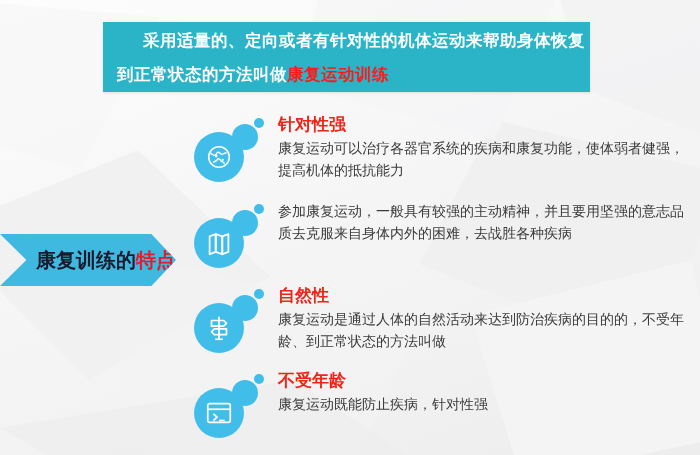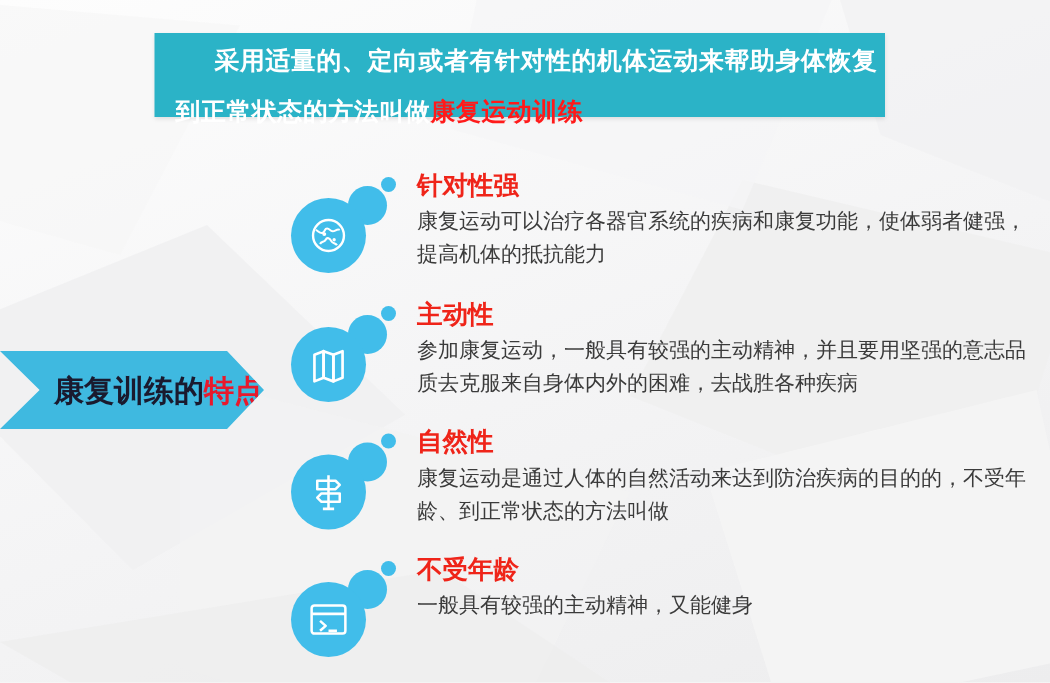--- a/index.html
+++ b/index.html
@@ -29,21 +29,21 @@
       clip-path:polygon(10% 0%,100% 15%,75% 100%,0% 70%);opacity:.7;}
   .f6{left:0px;top:380px;width:420px;height:120px;background:#ededee;
       clip-path:polygon(0% 40%,70% 0%,100% 70%,30% 100%);opacity:.8;}
   .f7{left:560px;top:0px;width:180px;height:150px;background:#f1f1f2;
       clip-path:polygon(0% 0%,100% 0%,100% 100%,15% 60%);opacity:.8;}
   .f8{left:-40px;top:0px;width:200px;height:170px;background:#f6f6f7;
       clip-path:polygon(0% 0%,100% 10%,60% 100%,0% 80%);opacity:.7;}
 
   
   #header{
-    position:absolute;left:103px;top:22px;width:487px;height:56px;
+    position:absolute;left:103px;top:22px;width:487px;height:70px;
     background:#2bb3c7;
     box-shadow:0 1px 3px rgba(0,0,0,.10);
   }
   #header .hline{
     color:#ffffff;font-weight:bold;font-size:16.5px;letter-spacing:.5px;
     line-height:34px;white-space:nowrap;
   }
   #header .l1{padding-left:40px;padding-top:2px;}
   #header .l2{padding-left:14px;}
   #header .hl-red{color:#ff1a1a;}
@@ -142,21 +142,20 @@
       <div class="bubble-mid"></div>
       <div class="bubble-main">
         <svg class="glyph" viewBox="0 0 32 32" fill="none" stroke="#ffffff" stroke-width="1.9" stroke-linejoin="round">
           <path d="M6 9l6.5-2.5v19L6 28V9z"></path>
           <path d="M12.5 6.5L19.5 9v19l-7-2.5v-19z"></path>
           <path d="M19.5 9L26 6.5v19L19.5 28V9z"></path>
         </svg>
       </div>
     </div>
     <div class="txt">
-      <p class="item-title">主动性</p>
       <p class="item-body">参加康复运动，一般具有较强的主动精神，并且要用坚强的意志品质去克服来自身体内外的困难，去战胜各种疾病</p>
     </div>
   </div>
 
   <div class="item i3">
     <div class="icon-wrap">
       <div class="bubble-dot"></div>
       <div class="bubble-mid"></div>
       <div class="bubble-main">
         <svg class="glyph" viewBox="0 0 32 32" fill="none" stroke="#ffffff" stroke-width="1.8" stroke-linejoin="round">
@@ -181,17 +180,17 @@
         <svg class="glyph" viewBox="0 0 32 32" fill="none" stroke="#ffffff" stroke-width="1.8" stroke-linejoin="round">
           <rect x="4" y="6" width="24" height="20" rx="2"></rect>
           <path d="M4 12h24"></path>
           <path d="M10 17l4 3.5-4 3.5"></path>
           <path d="M16 24h6"></path>
         </svg>
       </div>
     </div>
     <div class="txt">
       <p class="item-title">不受年龄</p>
-      <p class="item-body">一般具有较强的主动精神，又能健身</p>
+      <p class="item-body">康复运动既能防止疾病，针对性强</p>
     </div>
   </div>
 
 </div>
 
 </body></html>

